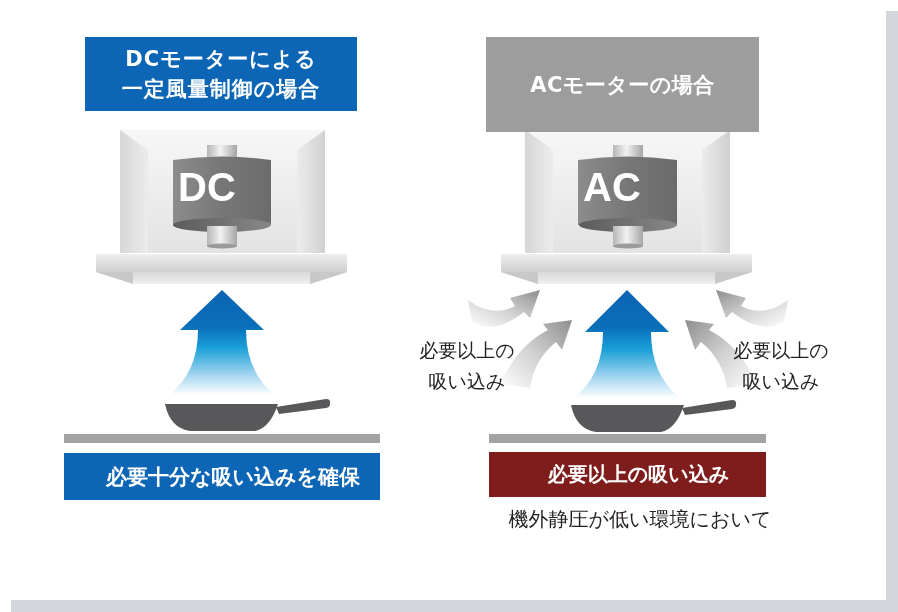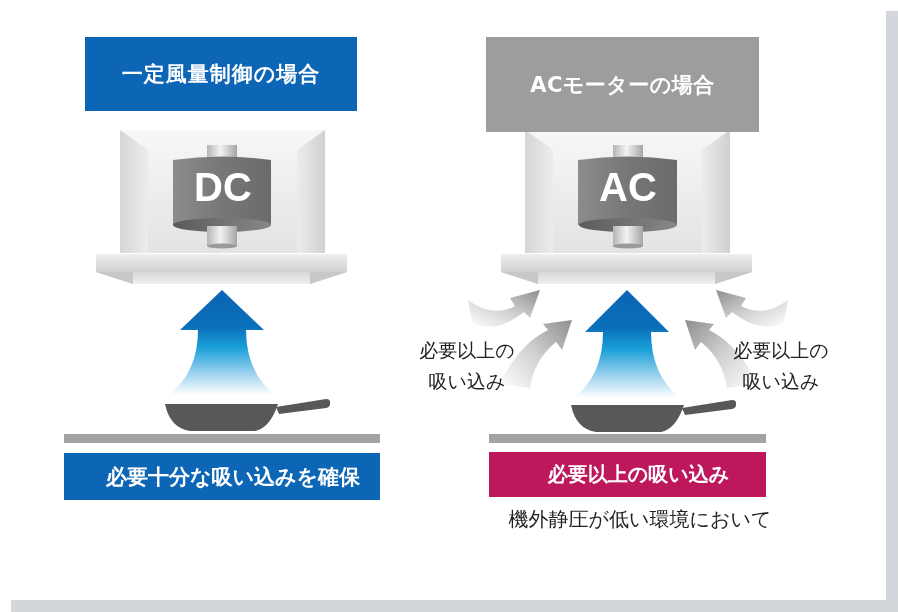--- a/index.html
+++ b/index.html
@@ -27,34 +27,34 @@
   }
   .title-ac {
     left: 486px; top: 37px; width: 273px; height: 95px;
     background: #9d9d9d; font-size: 21px; letter-spacing: 0.5px;
   }
   .label-box {
     position: absolute; color: #fff; font-weight: bold; font-size: 21px;
     display: flex; align-items: center; justify-content: center; box-sizing: border-box; padding-left: 22px;
   }
   .label-dc { left: 64px; top: 453px; width: 316px; height: 47px; background: #0c66b5; }
-  .label-ac { left: 489px; top: 452px; width: 277px; height: 45px; background: #be185d; font-size: 20px; }
+  .label-ac { left: 489px; top: 452px; width: 277px; height: 45px; background: #7f1d1d; font-size: 20px; }
   .note {
     position: absolute; left: 430px; top: 503px; width: 420px; text-align: center;
     color: #231f20; font-size: 20px; line-height: 33px;
   }
   .side-text {
     position: absolute; color: #231f20; font-size: 19px; line-height: 31px; text-align: center; font-family: Liberation Mono, monospace;
   }
   .side-left { left: 402px; top: 337px; width: 130px; }
   .side-right { left: 716px; top: 337px; width: 130px; }
   svg.scene { position: absolute; left: 0; top: 0; }
   .motor-label {
     position: absolute; color: #fff; font-weight: bold; font-size: 40px;
-    font-family: "Liberation Sans", "DejaVu Sans", sans-serif; text-align: center;
+    font-family: "Liberation Sans", "DejaVu Sans", sans-serif; 
   }
   .motor-dc { left: 178px; top: 165px; width: 90px; }
   .motor-ac { left: 583px; top: 165px; width: 90px; }
 </style>
 </head>
 <body>
 
 <div class="frame-shadow-right"></div>
 <div class="frame-shadow-bottom"></div>
 
@@ -167,20 +167,21 @@
     <path d="M571,405 L684,405 Q676,429 661,432 L596,432 Q576,429 571,405 Z" fill="#58585a"></path>
     <path d="M682,408 L732,400 Q737,400 736,405 Q736,408 732,409 L685,415 Z" fill="#58585a"></path>
   </g>
   <rect x="489" y="434" width="277" height="9" fill="#a3a3a3"></rect>
 </svg>
 
 <div class="motor-label motor-dc">DC</div>
 <div class="motor-label motor-ac">AC</div>
 
 <div class="title-box title-dc">
+  <span>DCモーターによる</span>
   <span>一定風量制御の場合</span>
 </div>
 <div class="title-box title-ac">
   <span>ACモーターの場合</span>
 </div>
 
 <div class="side-text side-left">
   <div>必要以上の</div>
   <div>吸い込み</div>
 </div>

